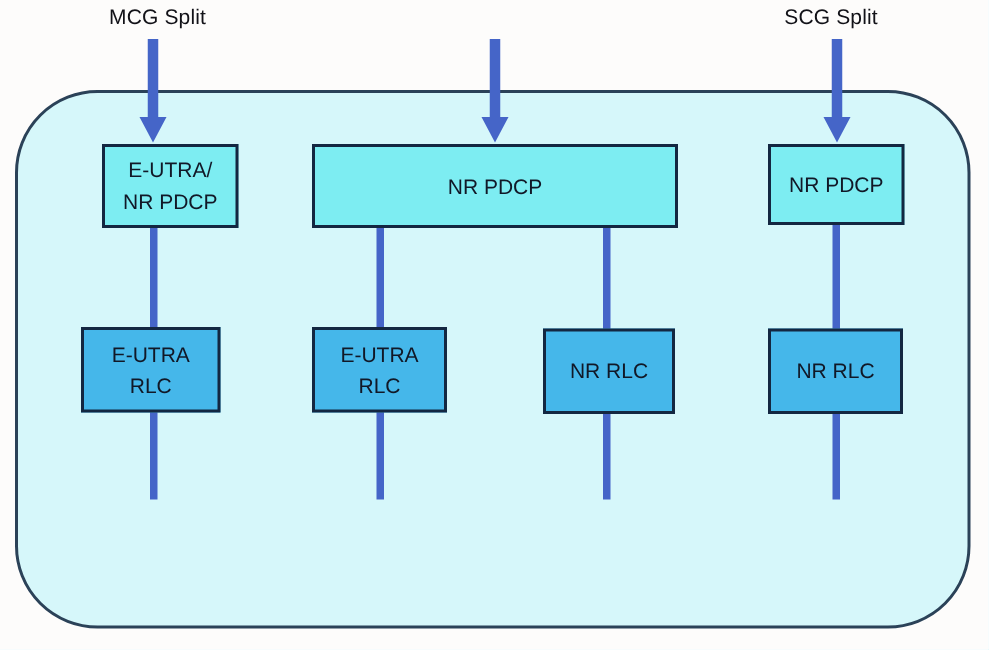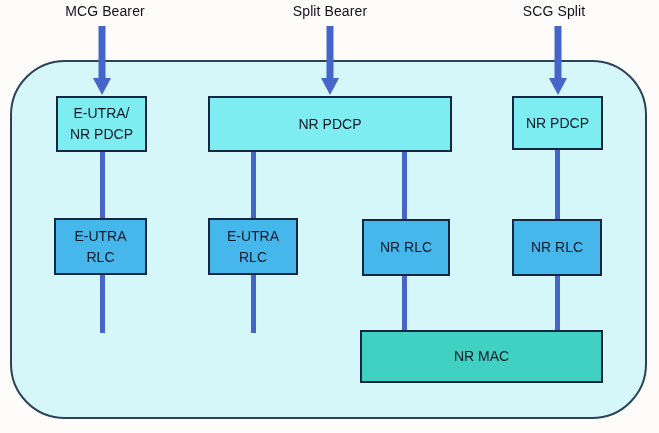--- a/index.html
+++ b/index.html
@@ -68,22 +68,21 @@
   }
   .pdcp { background: var(--pdcp-fill, #7dedf2); }
   .rlc  { background: var(--rlc-fill, #45b7ea); }
   .mac  { background: var(--mac-fill, #40d1c3); }
 </style>
 </head>
 <body>
 
 <div class="stage">
 
-  <div class="bearer-label" style="left:30px;">MCG Bearer</div>
-  <div class="bearer-label" style="left:255px;">Split Bearer</div>
+  <div class="bearer-label" style="left:30px;">MCG Split</div>
   <div class="bearer-label" style="left:479px;">SCG Split</div>
 
   <div class="container-box"></div>
 
   <div class="arrow" style="left:93px;  top:26px;">
     <div class="shaft"></div>
     <div class="head"></div>
   </div>
   <div class="arrow" style="left:321px; top:26px;">
     <div class="shaft"></div>
@@ -92,27 +91,26 @@
   <div class="arrow" style="left:549px; top:26px;">
     <div class="shaft"></div>
     <div class="head"></div>
   </div>
 
   <div class="connector" style="left:100px; top:150px; height:183px;"></div>
   <div class="connector" style="left:251px; top:150px; height:183px;"></div>
   <div class="connector" style="left:402px; top:150px; height:183px;"></div>
   <div class="connector" style="left:555px; top:148px; height:185px;"></div>
 
-  <div class="node pdcp" style="left:56px;  top:96px; width:91px;  height:56px;">E-UTRA/
+  <div class="node pdcp" style="left:68px;  top:96px; width:91px;  height:56px;">E-UTRA/
 NR PDCP</div>
   <div class="node pdcp" style="left:208px; top:96px; width:244px; height:56px;">NR PDCP</div>
   <div class="node pdcp" style="left:512px; top:96px; width:91px;  height:54px;">NR PDCP</div>
 
   <div class="node rlc" style="left:54px;  top:218px; width:93px; height:57px;">E-UTRA
 RLC</div>
   <div class="node rlc" style="left:208px; top:218px; width:90px; height:57px;">E-UTRA
 RLC</div>
   <div class="node rlc" style="left:362px; top:219px; width:88px; height:57px;">NR RLC</div>
   <div class="node rlc" style="left:512px; top:219px; width:90px; height:57px;">NR RLC</div>
 
-  <div class="node mac" style="left:360px; top:330px; width:243px; height:53px;">NR MAC</div>
 
 </div>
 
 </body></html>

